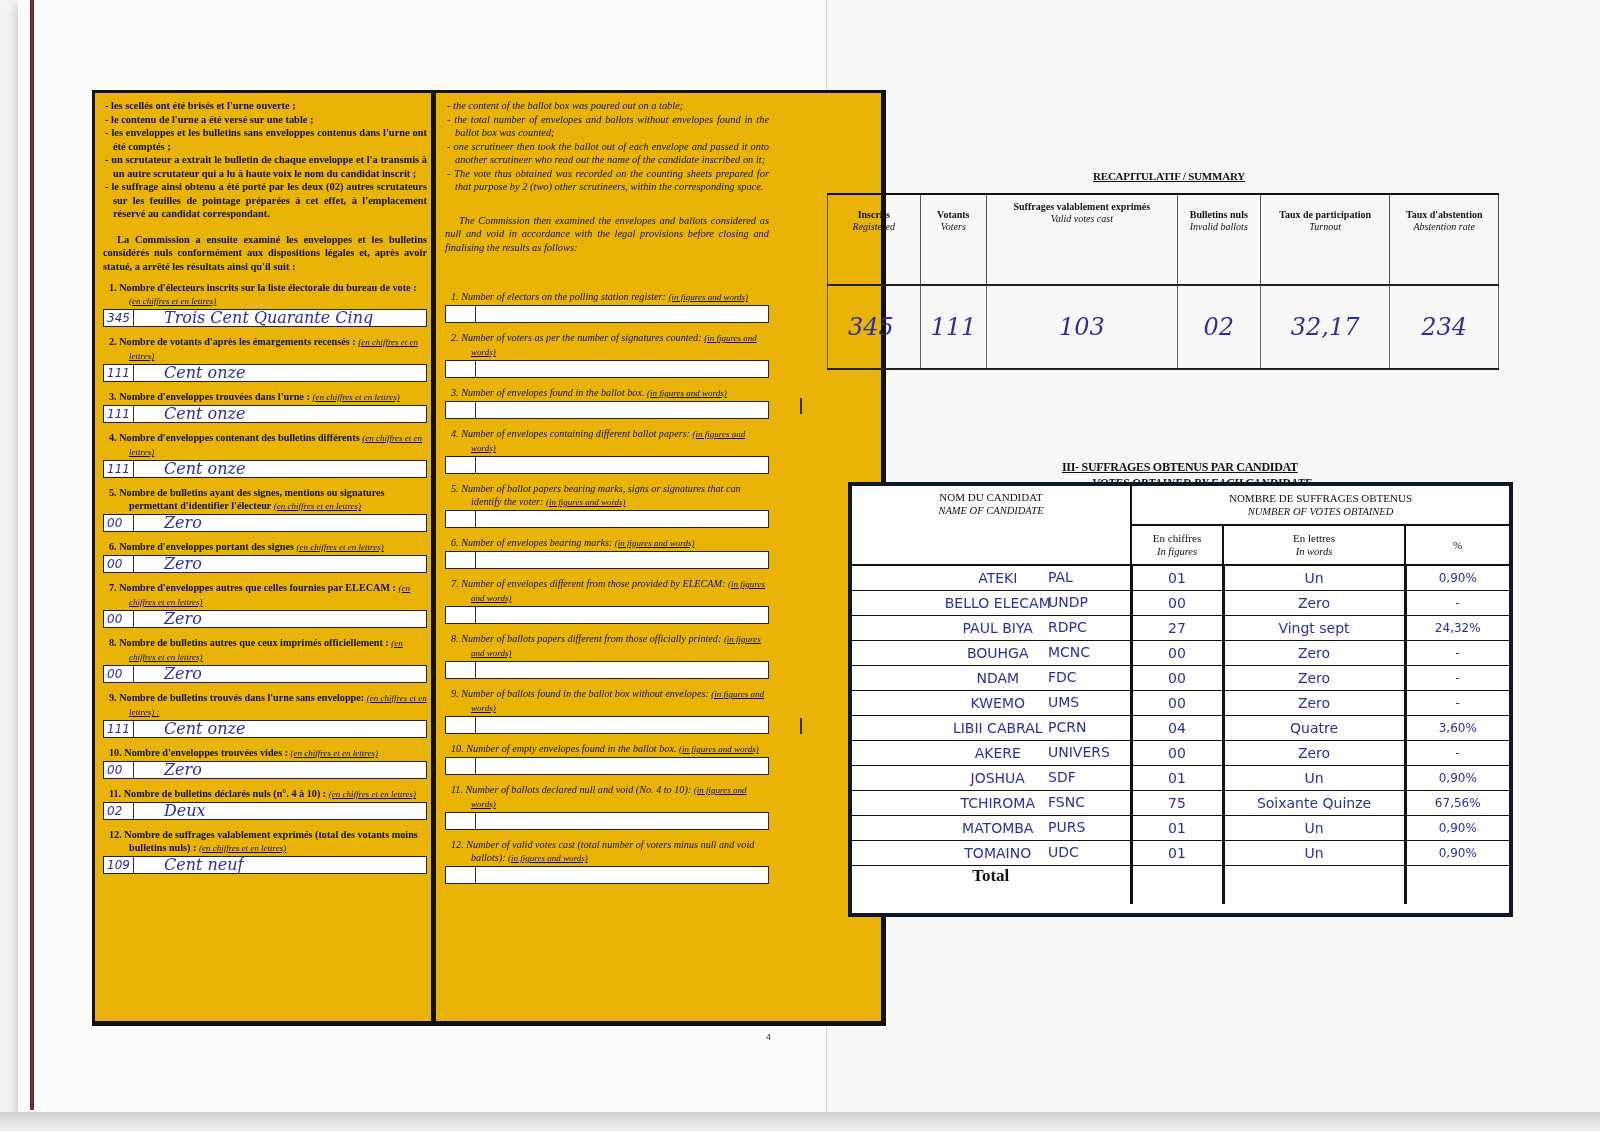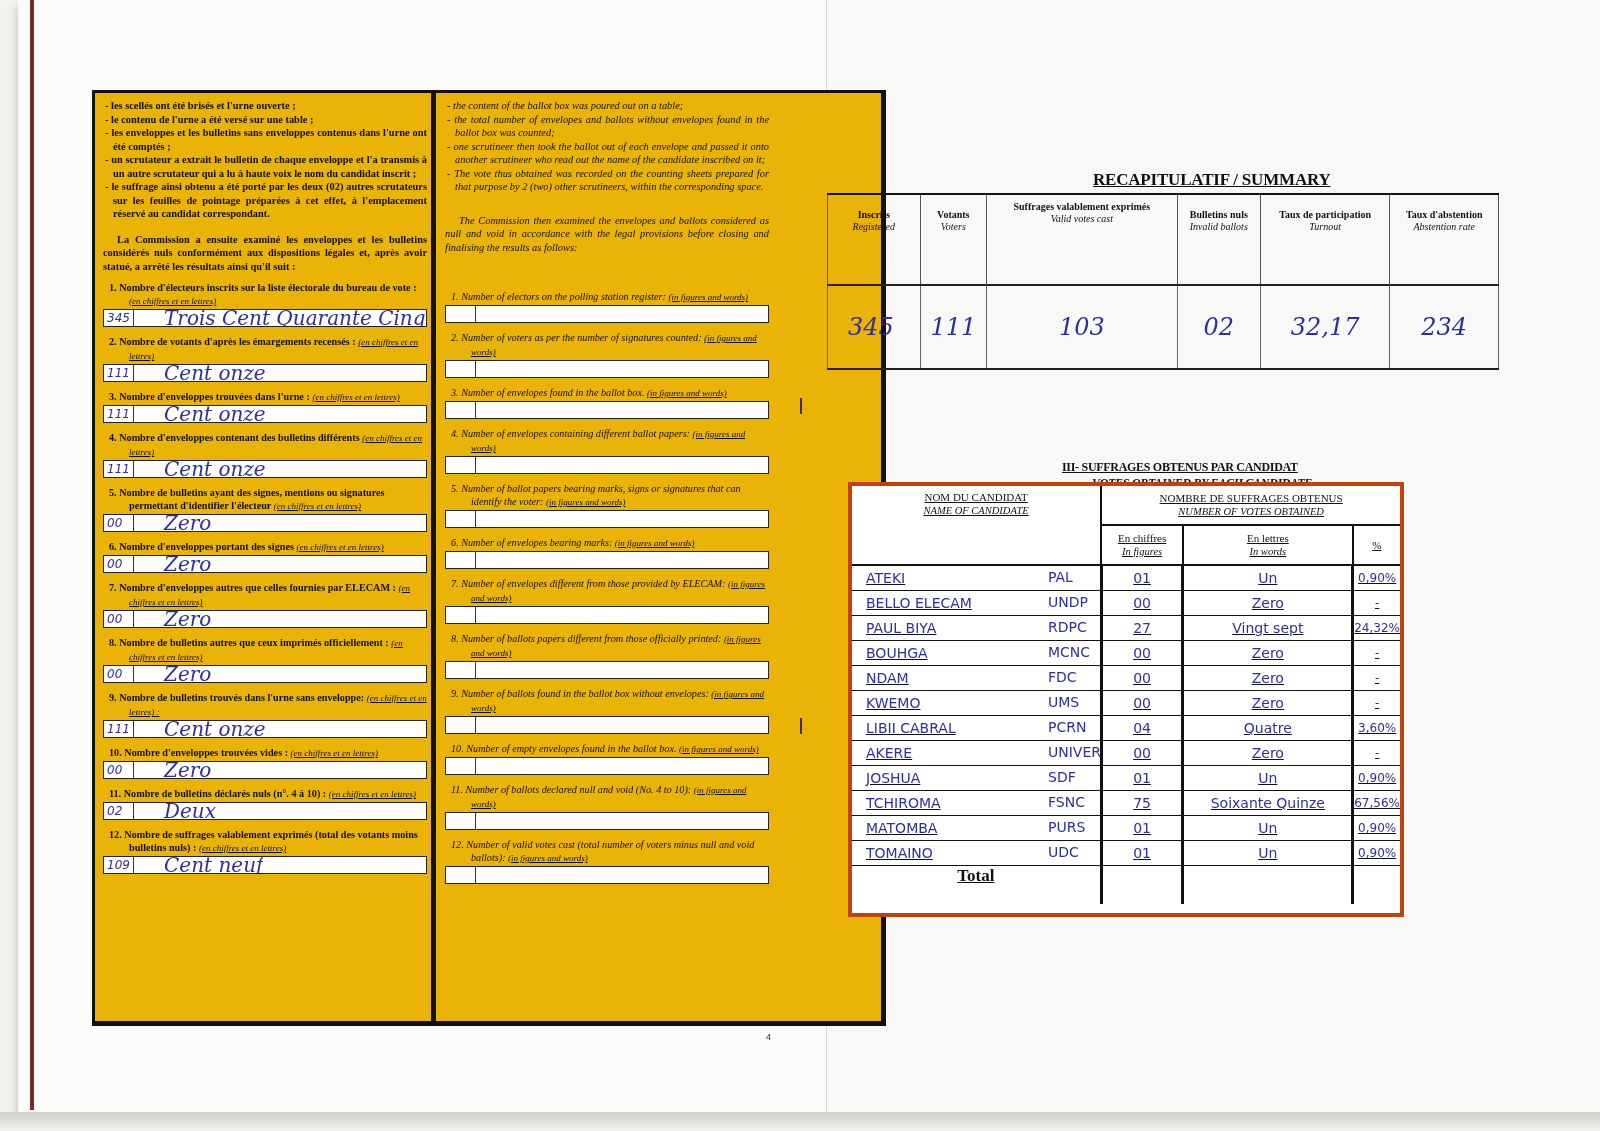--- a/index.html
+++ b/index.html
@@ -17,42 +17,42 @@
   .col.en { left:342px; width:338px; font-style:italic; }
   .col-divider { position:absolute; left:336px; top:0; bottom:0; width:5px; background:#111; }
   .bullets { margin:0; padding:0; list-style:none; }
   .bullets li { padding-left:10px; text-indent:-8px; text-align:justify; }
   .para { margin:12px 0 0 0; text-indent:14px; text-align:justify; }
   .item { margin-top:8px; }
   .item .q { padding-left:26px; text-indent:-20px; font-size:10.2px; line-height:13px; }
   .item .q .hint { font-style:italic; font-weight:normal; font-size:9px; text-decoration:underline; }
   .answer { height:16px; border:1.5px solid #222; border-left-width:1px; margin:1px 0 0 0; position:relative; display:flex; align-items:center; background:#fff; }
   .answer .fig { width:30px; border-right:1.5px solid #333; height:100%; font-family:"DejaVu Sans", sans-serif; font-weight:normal; font-style:italic; color:#2b2fa0; font-size:12px; line-height:16px; padding-left:3px; box-sizing:border-box; overflow:hidden; white-space:nowrap; }
-  .answer .words { padding-left:30px; font-family:"DejaVu Serif", serif; font-weight:normal; font-style:italic; color:#2b2fa0; font-size:20px; line-height:16px; white-space:nowrap; overflow:hidden; }
+  .answer .words { padding-left:30px; font-family:"DejaVu Serif", serif; font-weight:normal; font-style:italic; color:#2b2fa0; font-size:16px; line-height:16px; white-space:nowrap; overflow:hidden; }
   .col.en .item .q { font-weight:normal; }
 
   
-  .sum-title { position:absolute; left:1093px; top:170px; font-size:17px; font-weight:bold; text-decoration:underline; letter-spacing:-0.2px; }
+  .sum-title { position:absolute; left:1093px; top:170px; font-size:11px; font-weight:bold; text-decoration:underline; letter-spacing:-0.2px; }
   table.summary { position:absolute; left:827px; top:193px; width:672px; height:160px; border-collapse:collapse; font-size:10px; }
   table.summary th { border:1px solid #555; border-top:2px solid #111; font-weight:bold; text-align:center; vertical-align:top; padding-top:14px; height:74px; line-height:12px; }
   table.summary th .en { display:block; font-weight:normal; font-style:italic; }
   table.summary td { border:1px solid #666; border-top:2px solid #222; border-bottom:2px solid #222; height:80px; text-align:center; font-family:"DejaVu Serif", serif; font-style:italic; font-size:24px; color:#2b2fa0; }
   table.summary td:first-child { text-align:left; padding-left:20px; }
   .votes-title { position:absolute; left:1062px; top:424px; font-size:12px; font-weight:bold; text-decoration:underline; line-height:16px; letter-spacing:-0.3px;margin-top:35px; }
   .votes-title .l2 { display:block; padding-left:30px; font-style:italic; }
 
-  .votes-wrap { position:absolute; left:848px; top:482px; width:556px; height:435px; border:4px solid #c2410c; box-sizing:border-box; background:#fff;text-decoration:underline; }
+  .votes-wrap { position:absolute; left:848px; top:482px; width:665px; height:435px; border:4px solid #0f172a; box-sizing:border-box; background:#fff; }
   table.votes { width:100%; border-collapse:collapse; font-size:11px; }
   table.votes th { font-weight:normal; text-align:center; line-height:14px; border:2px solid #111; }
   table.votes th .en { display:block; font-style:italic; font-size:10.5px; }
   table.votes th.name { width:276px; vertical-align:top; padding-top:4px; height:72px; border-left:none; border-top:none; }
   table.votes th.group { height:36px; border-top:none; border-right:none; }
   table.votes th.sub { height:36px; }
   table.votes td { height:24px; border-bottom:1.5px solid #111; border-left:3px solid #111; font-family:"DejaVu Sans", sans-serif; color:#2b2fa0; font-size:14px; text-align:center; white-space:nowrap; overflow:hidden; padding:0; }
-  table.votes td.cname { text-align:left; border-left:none; padding-left:14px; position:relative; }
+  table.votes td.cname { text-align:center; border-left:none; padding-left:14px; position:relative; }
   table.votes td.cname .party { position:absolute; left:196px; top:3px; }
   table.votes td.pct { font-size:12px; border-right:none; }
   table.votes tr.total td { height:38px; border-bottom:none; }
   table.votes tr.total td.cname { font-family:"Liberation Serif", serif; color:#111; font-weight:bold; font-size:17px; text-align:center; padding-left:0; vertical-align:top; }
 
   .page-num { position:absolute; font-size:9px; font-family:"Liberation Sans", sans-serif; color:#333; }
   .tick { position:absolute; width:2px; background:#333; }
 </style>
 </head>
 <body>

